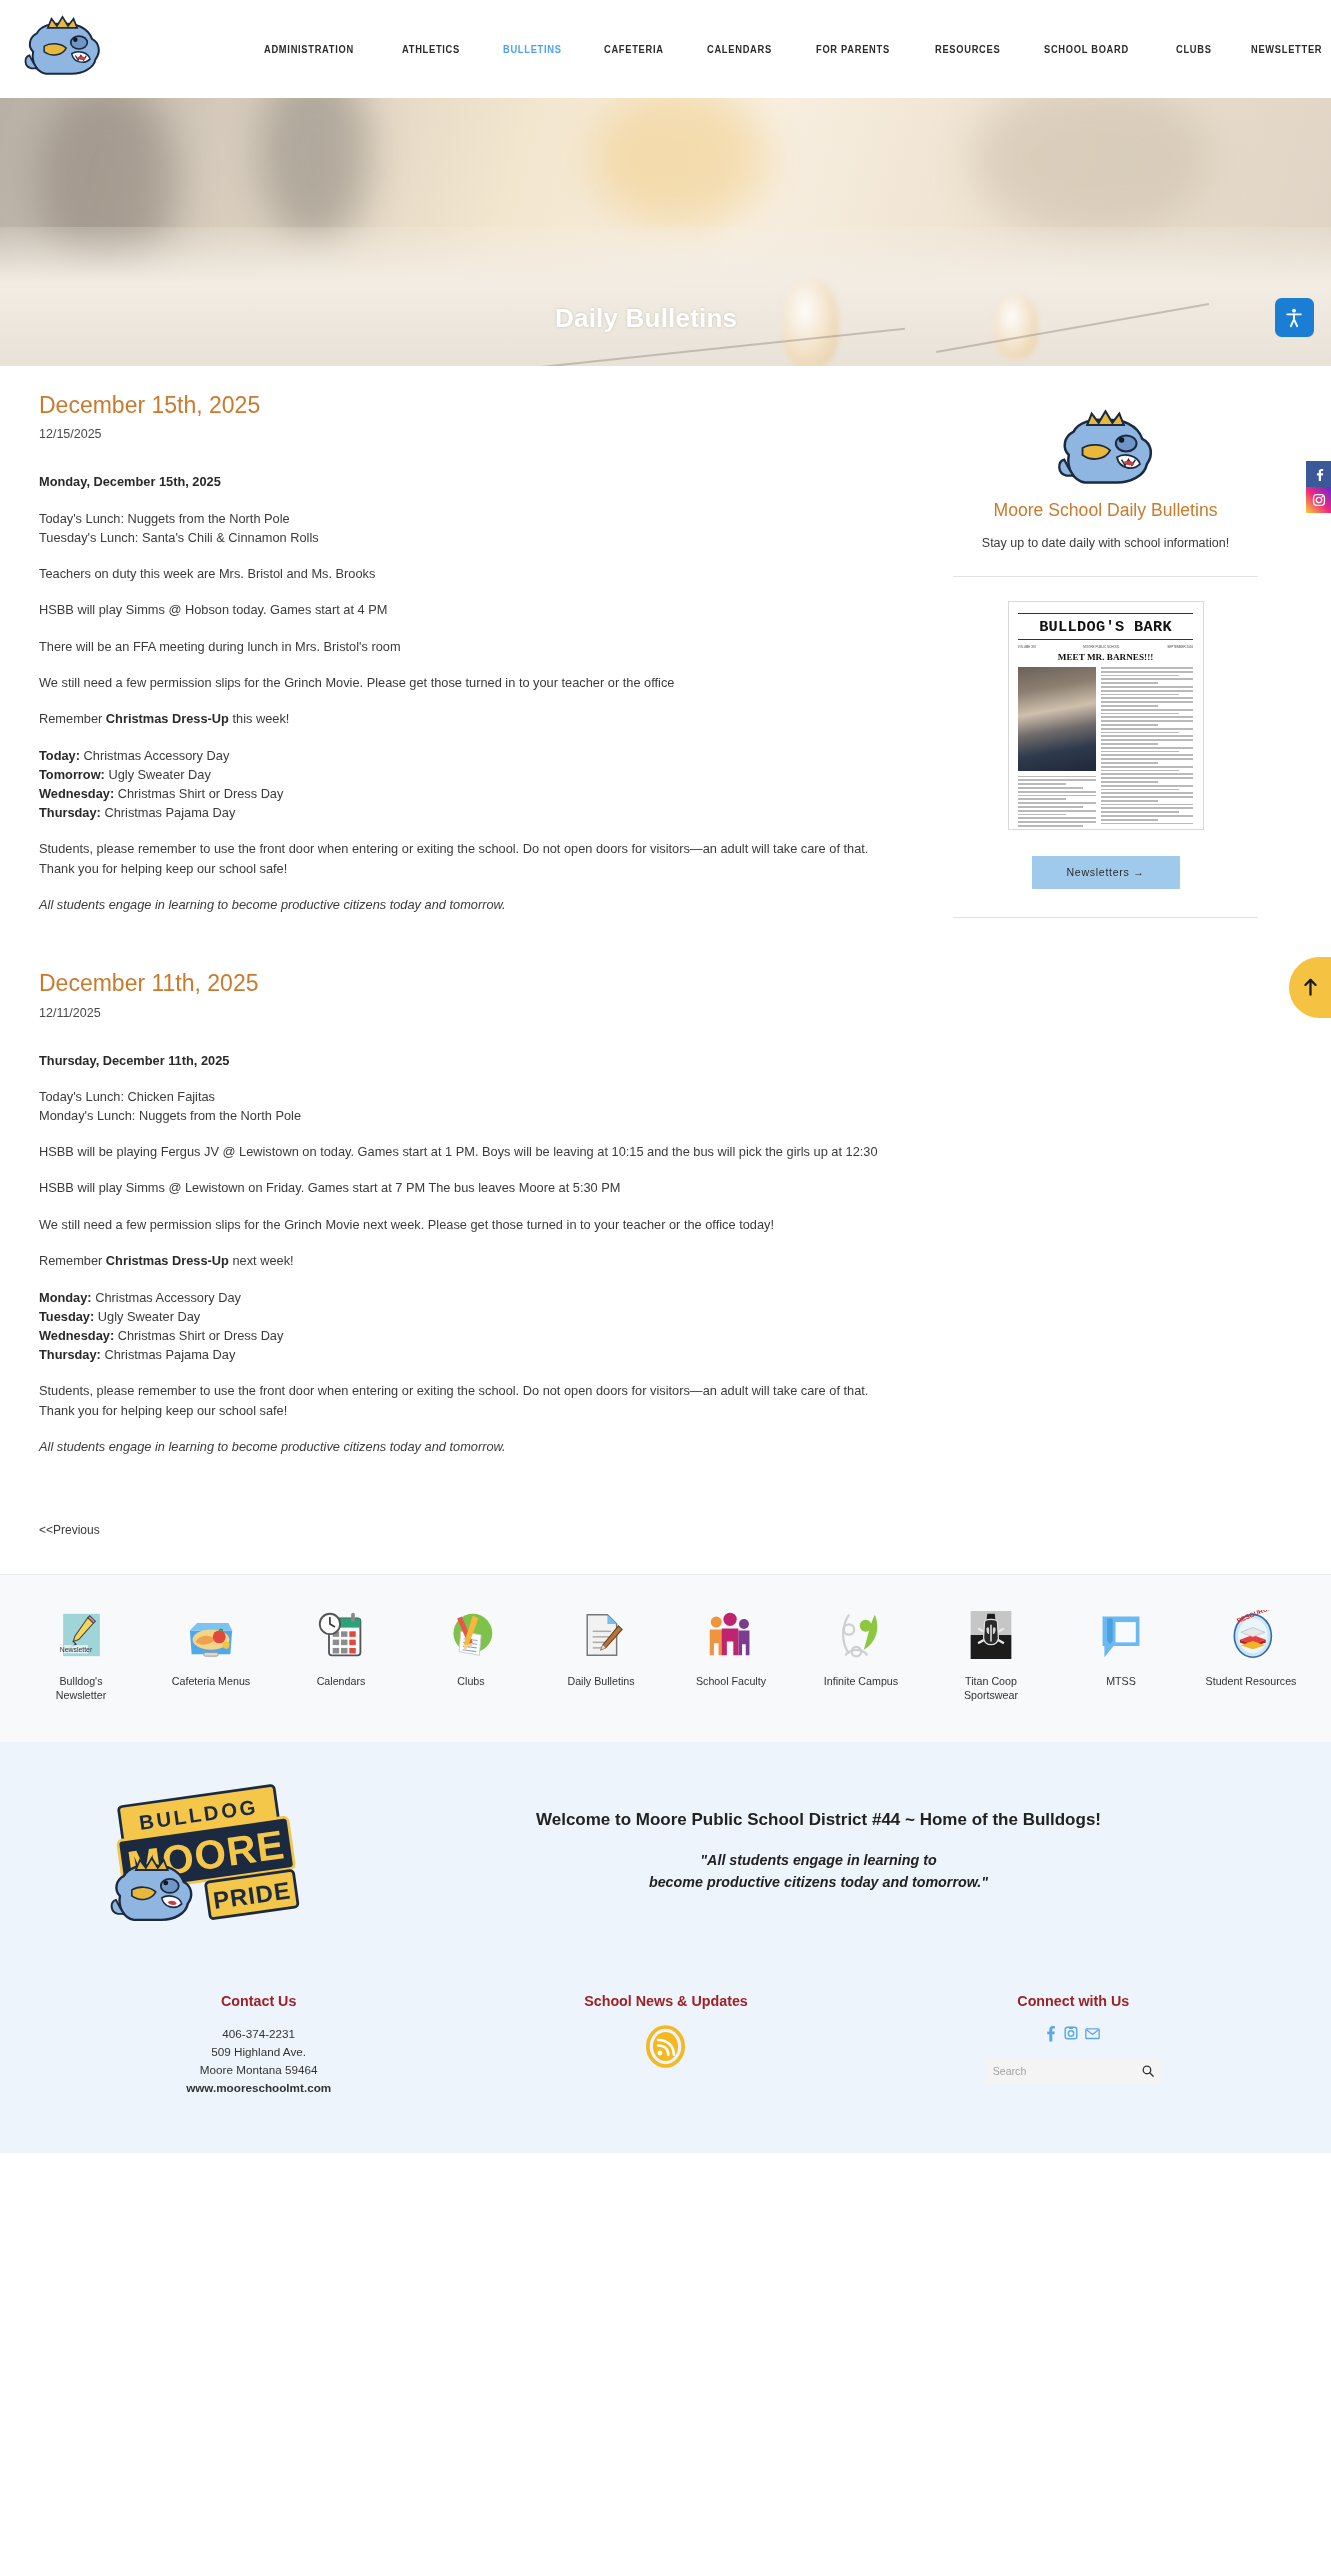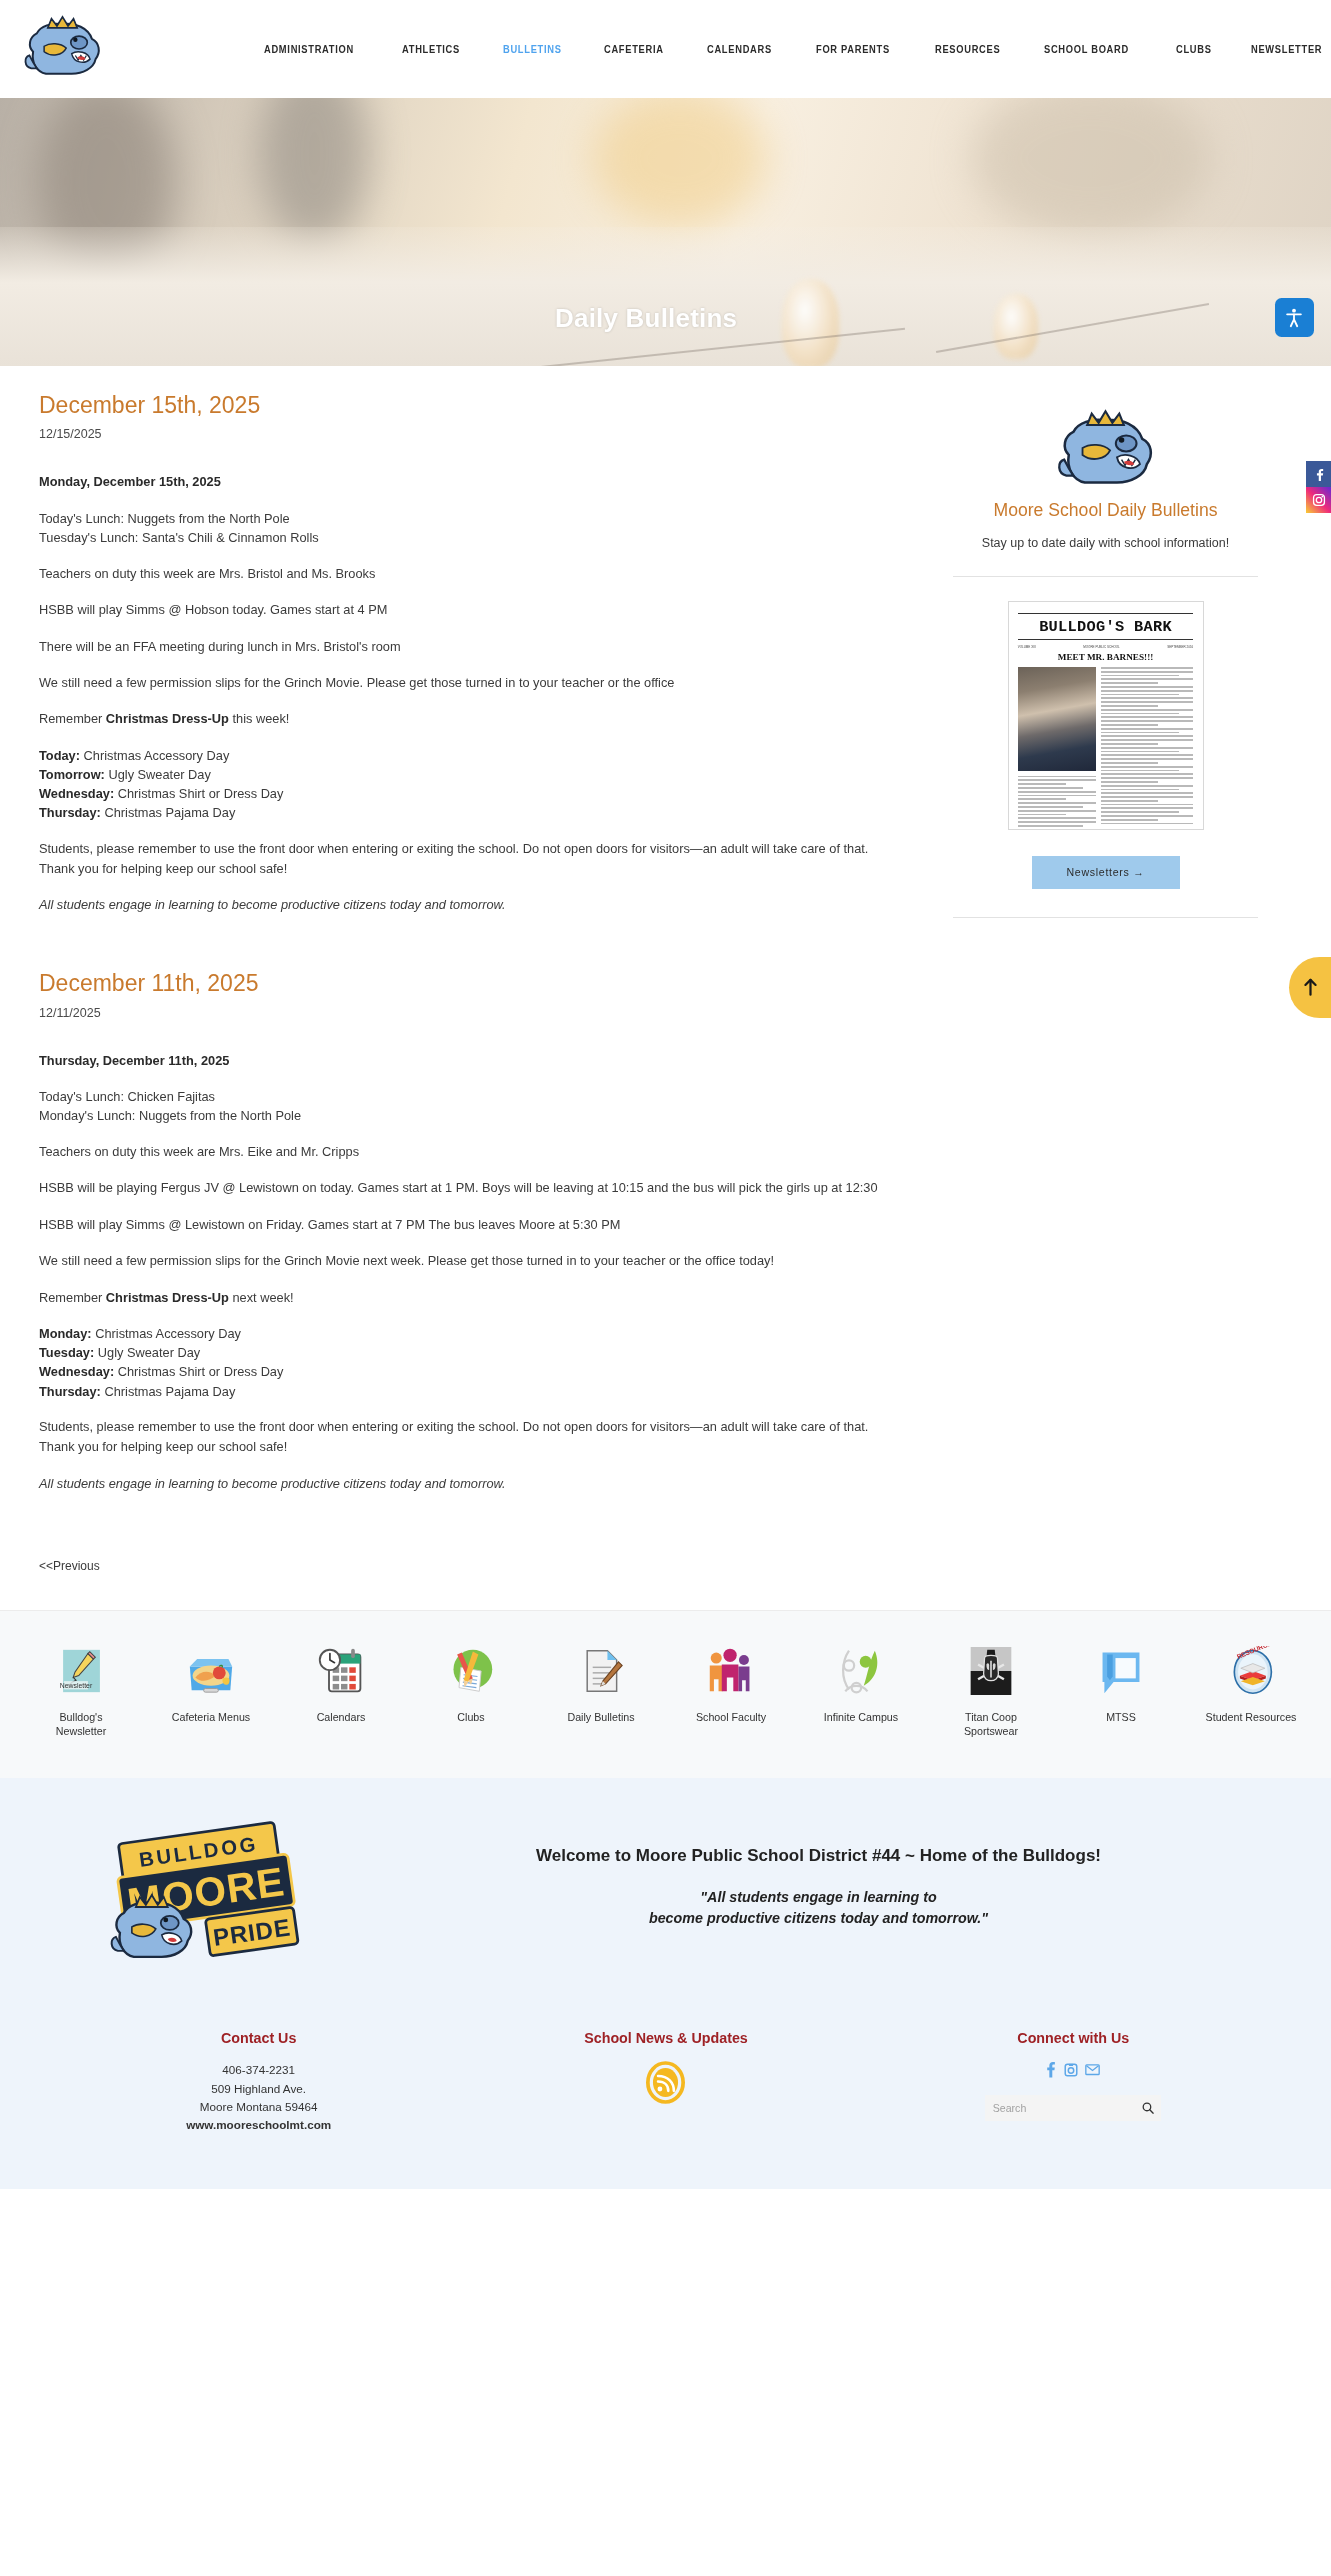--- a/index.html
+++ b/index.html
@@ -450,21 +450,20 @@
     
     <article class="post">
       <h2 class="post-title">December 11th, 2025</h2>
       <div class="post-date">12/11/2025</div>
       <div class="post-body">
         <p><b>Thursday, December 11th, 2025</b></p>
         <p class="lines">
           <span>Today's Lunch: Chicken Fajitas</span><br>
           <span>Monday's Lunch: Nuggets from the North Pole</span>
         </p>
-        <p>Teachers on duty this week are Mrs. Eike and Mr. Cripps</p>
         <p>HSBB will be playing Fergus JV @ Lewistown on today.  Games start at 1 PM.  Boys will be leaving at 10:15 and the bus will pick the girls up at 12:30</p>
         <p>HSBB will play Simms @ Lewistown on Friday.  Games start at 7 PM  The bus leaves Moore at 5:30 PM</p>
         <p>We still need a few permission slips for the Grinch Movie next week.  Please get those turned in to your teacher or the office today!</p>
         <p><span>Remember </span><b>Christmas Dress-Up</b><span> next week!</span></p>
         <p class="lines">
           <b>Monday:</b><span> Christmas Accessory Day</span><br>
           <b>Tuesday:</b><span> Ugly Sweater Day</span><br>
           <b>Wednesday:</b><span> Christmas Shirt or Dress Day</span><br>
           <b>Thursday:</b><span> Christmas Pajama Day</span>
         </p>

